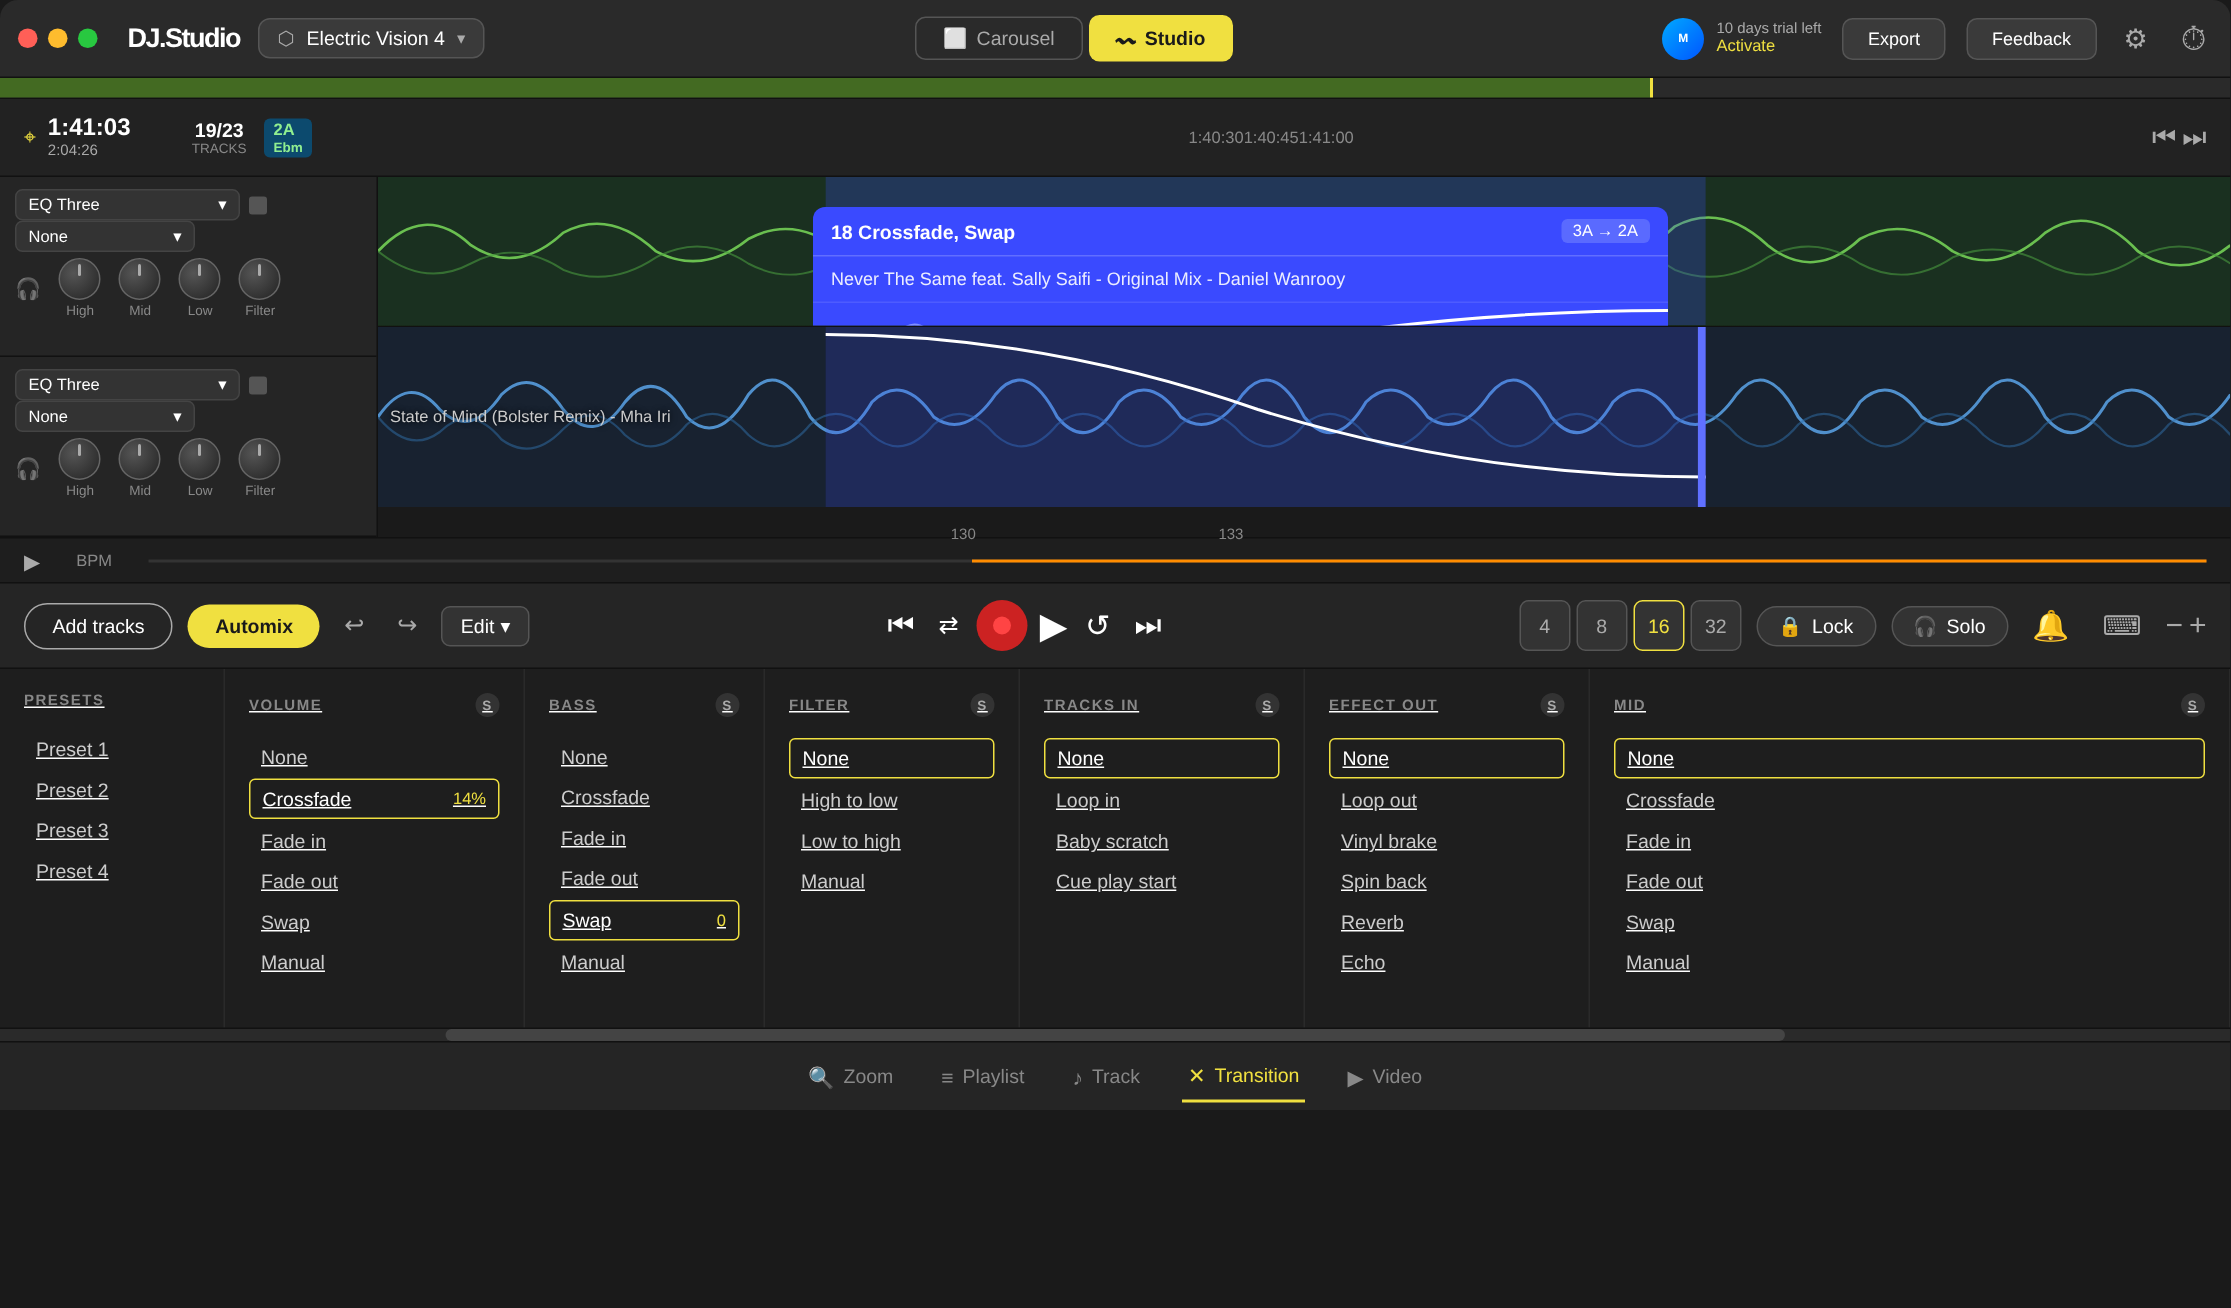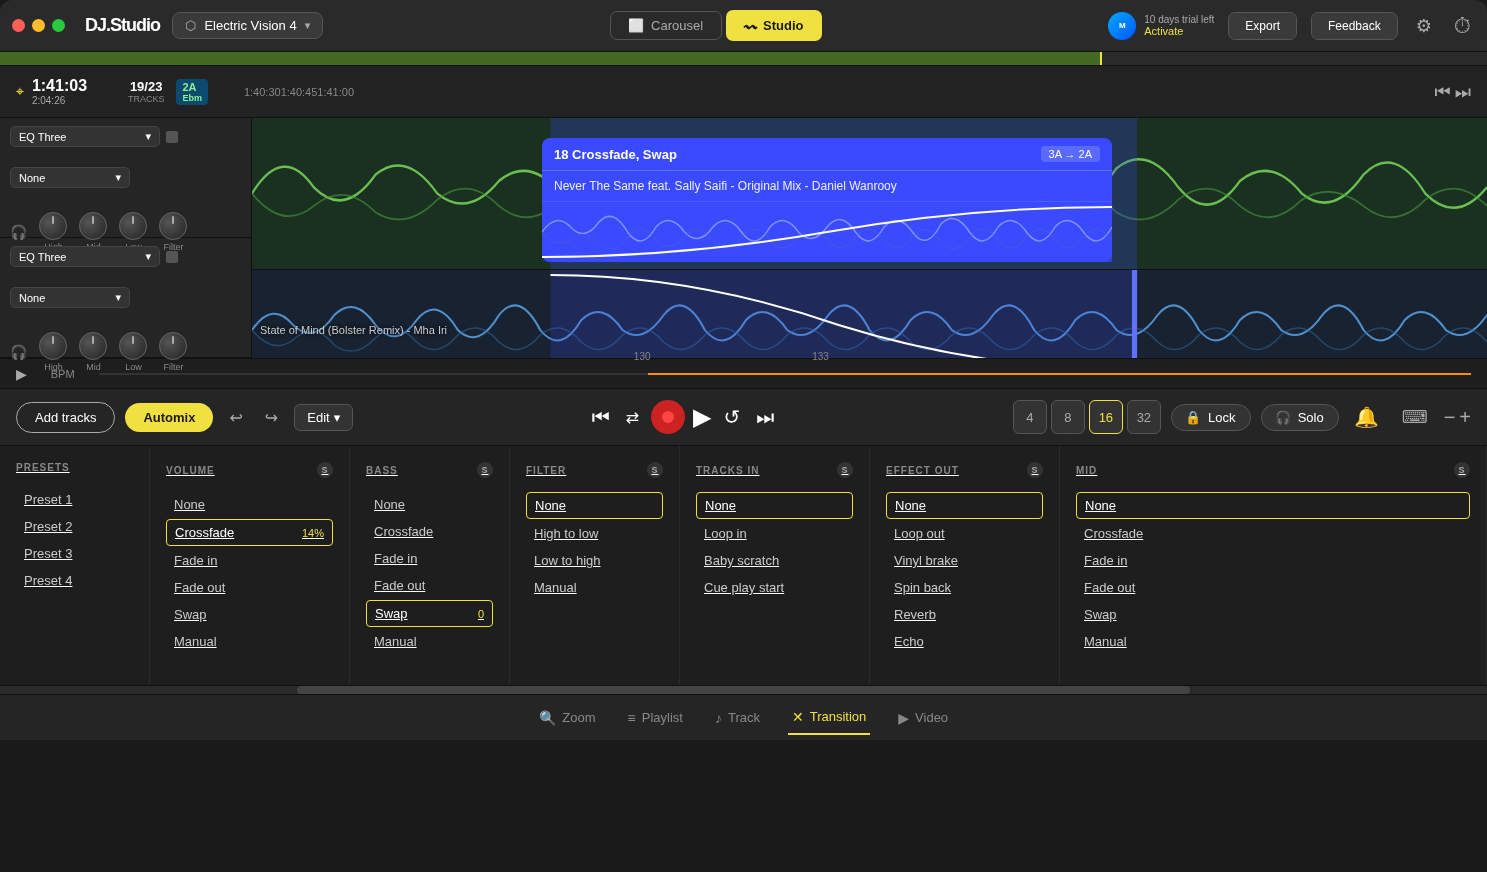--- a/index.html
+++ b/index.html
@@ -196,21 +196,21 @@
       border-right: 1px solid #111;
       display: flex;
       flex-direction: column;
     }
     .track-control {
       height: 120px;
       border-bottom: 1px solid #111;
       padding: 8px 10px;
       display: flex;
       flex-direction: column;
-      gap: 20px;
+      gap: 0;
     }
     .track-select {
       background: #333;
       border: 1px solid #444;
       border-radius: 5px;
       color: #fff;
       padding: 3px 8px;
       font-size: 11px;
       width: 150px;
       display: flex;
@@ -254,21 +254,21 @@
 
     
     .track-canvas {
       flex: 1;
       position: relative;
       overflow: hidden;
     }
 
     
     .track-row {
-      height: 152px;
+      height: 100px;
       position: relative;
       border-bottom: 1px solid #111;
     }
 
     
     .transition-card {
       position: absolute;
       top: 20px;
       left: 290px;
       width: 570px;
@@ -648,21 +648,21 @@
     <div style="text-align:center;margin-left:8px;">
       <div style="font-size:13px;font-weight:600;color:#fff;">19/23</div>
       <div style="font-size:9px;color:#888;">TRACKS</div>
     </div>
     <div class="key-badge" style="margin-left:4px;">
       <div>2A</div>
       <div style="font-size:9px;">Ebm</div>
     </div>
   </div>
   <div class="timeline-ruler">
-    <div style="display:flex;width:100%;justify-content:flex-start;font-size:11px;color:#888;padding:0 20px;">
+    <div style="display:flex;width:100%;justify-content:center;font-size:11px;color:#888;padding:0 20px;">
       <span>1:40:30</span>
       <span>1:40:45</span>
       <span>1:41:00</span>
     </div>
     <div style="position:absolute;right:0;top:50%;transform:translateY(-50%);display:flex;gap:4px;">
       <button class="skip-btn">⏮</button>
       <button class="skip-btn">⏭</button>
     </div>
   </div>
 </div>

